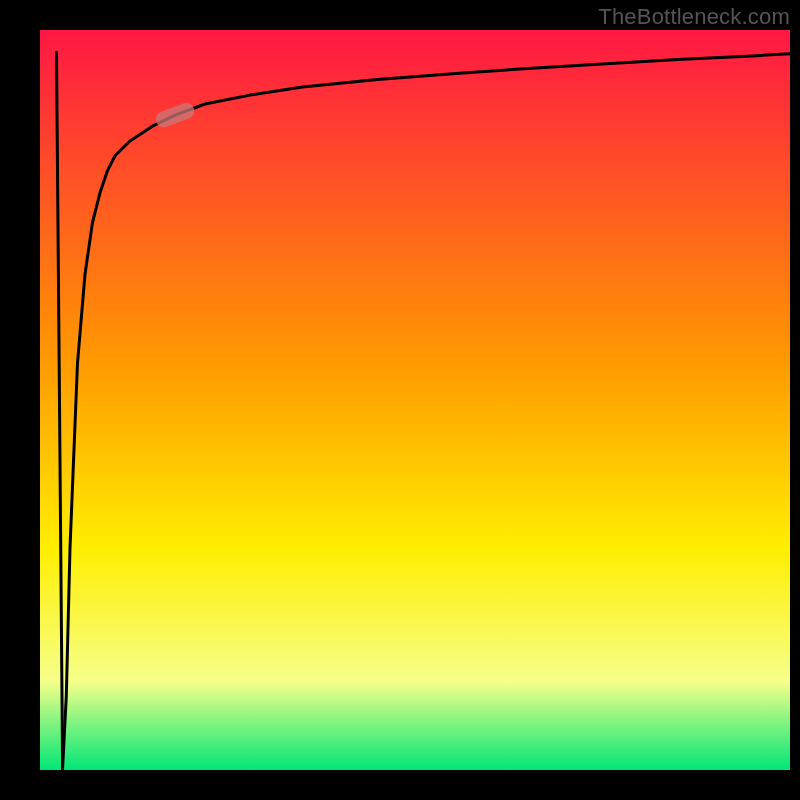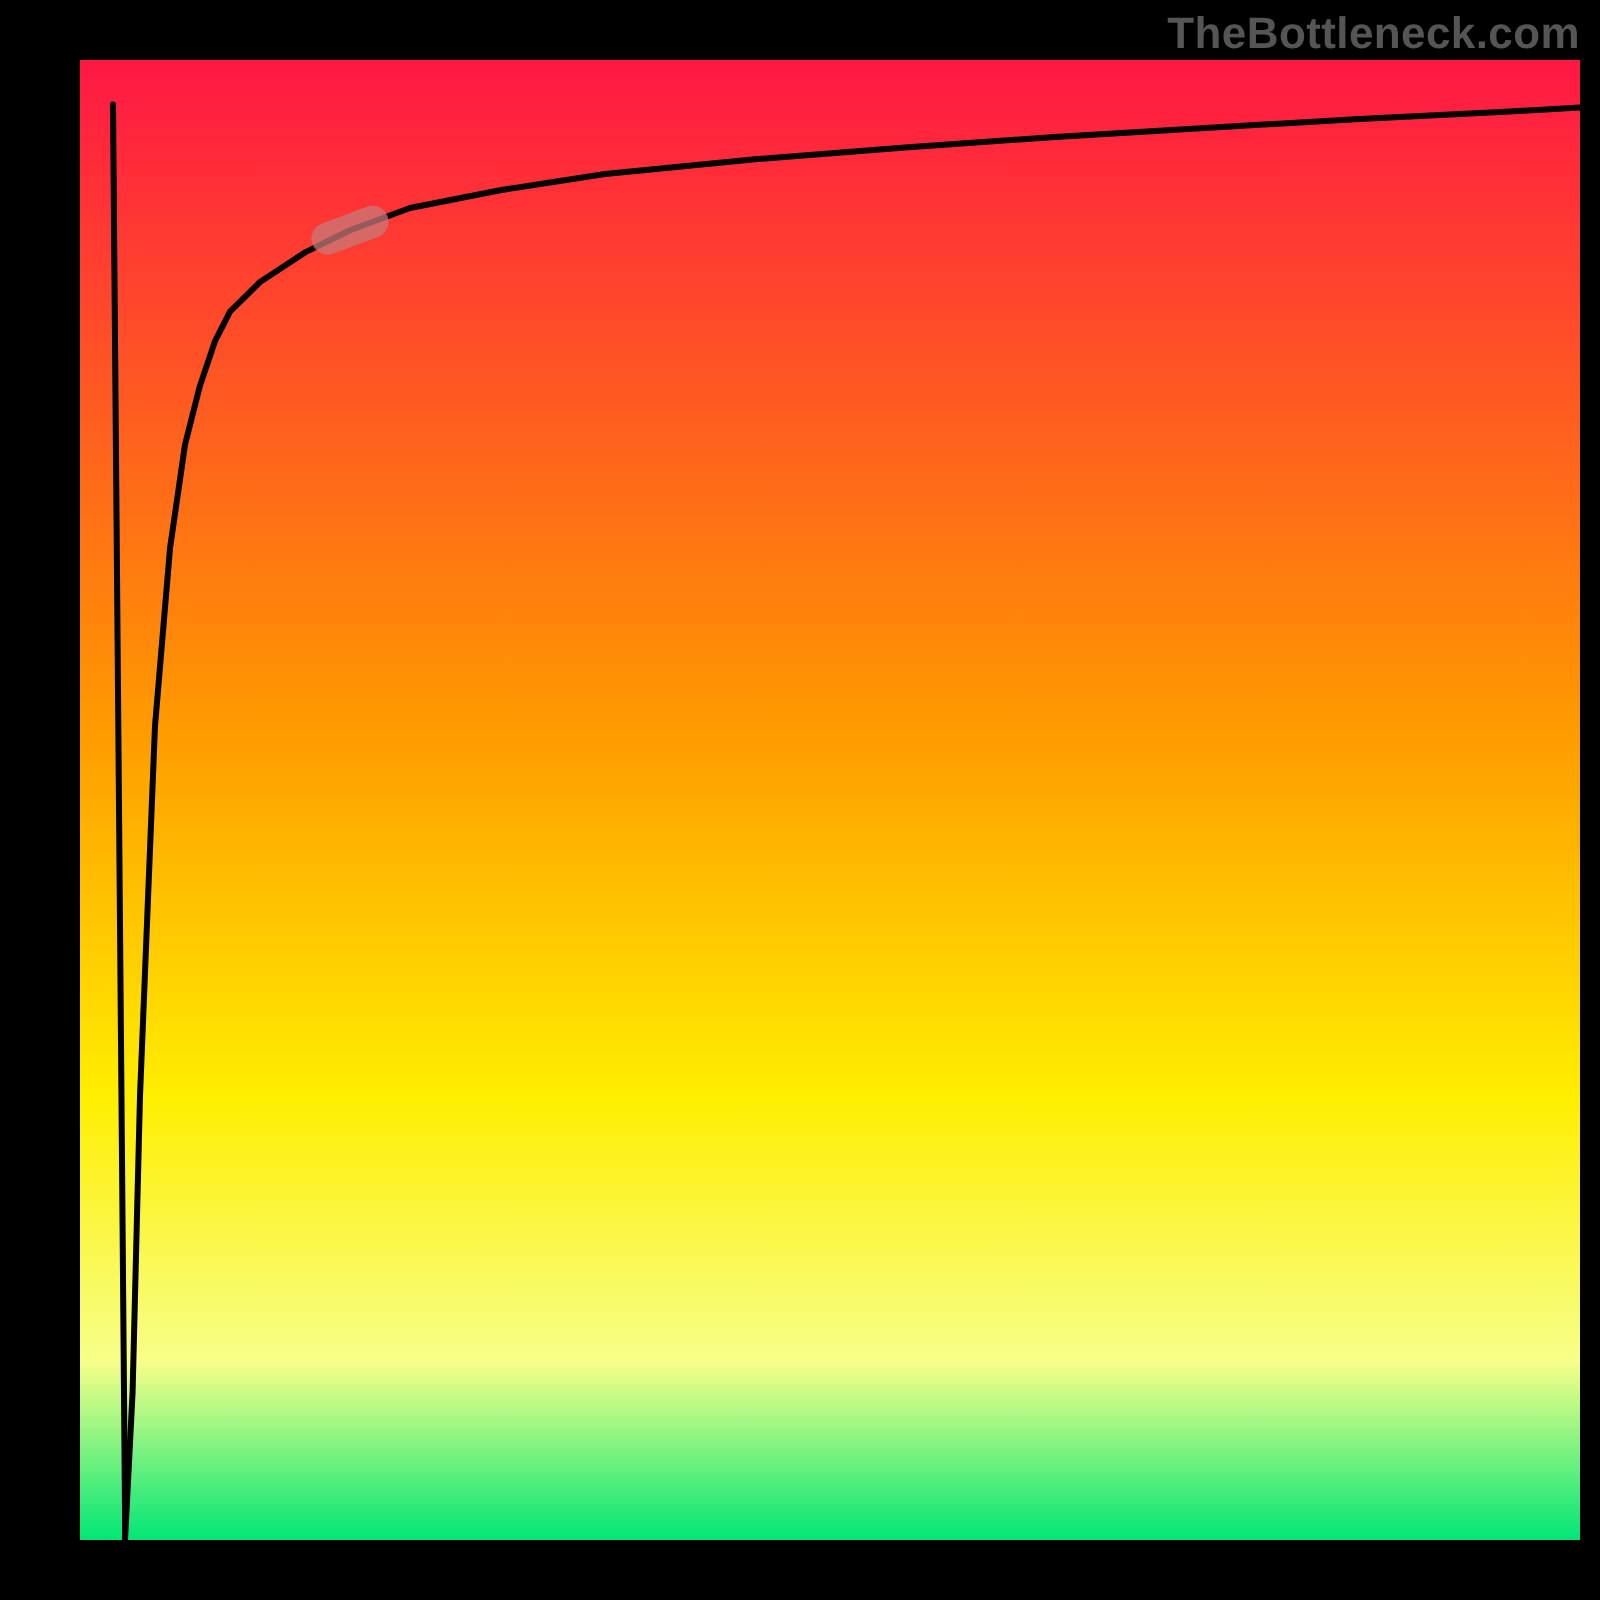--- a/index.html
+++ b/index.html
@@ -16,21 +16,21 @@
     width: 800px;
     height: 800px;
     background: #000;
   }
   .watermark {
     position: absolute;
     top: 4px;
     right: 10px;
     color: #555;
     font-size: 22px;
-    font-weight: 700;
+    font-weight: 400;
     letter-spacing: 0.2px;
     user-select: none;
   }
   .plot {
     position: absolute;
     left: 40px;
     top: 30px;
     width: 750px;
     height: 740px;
   }

